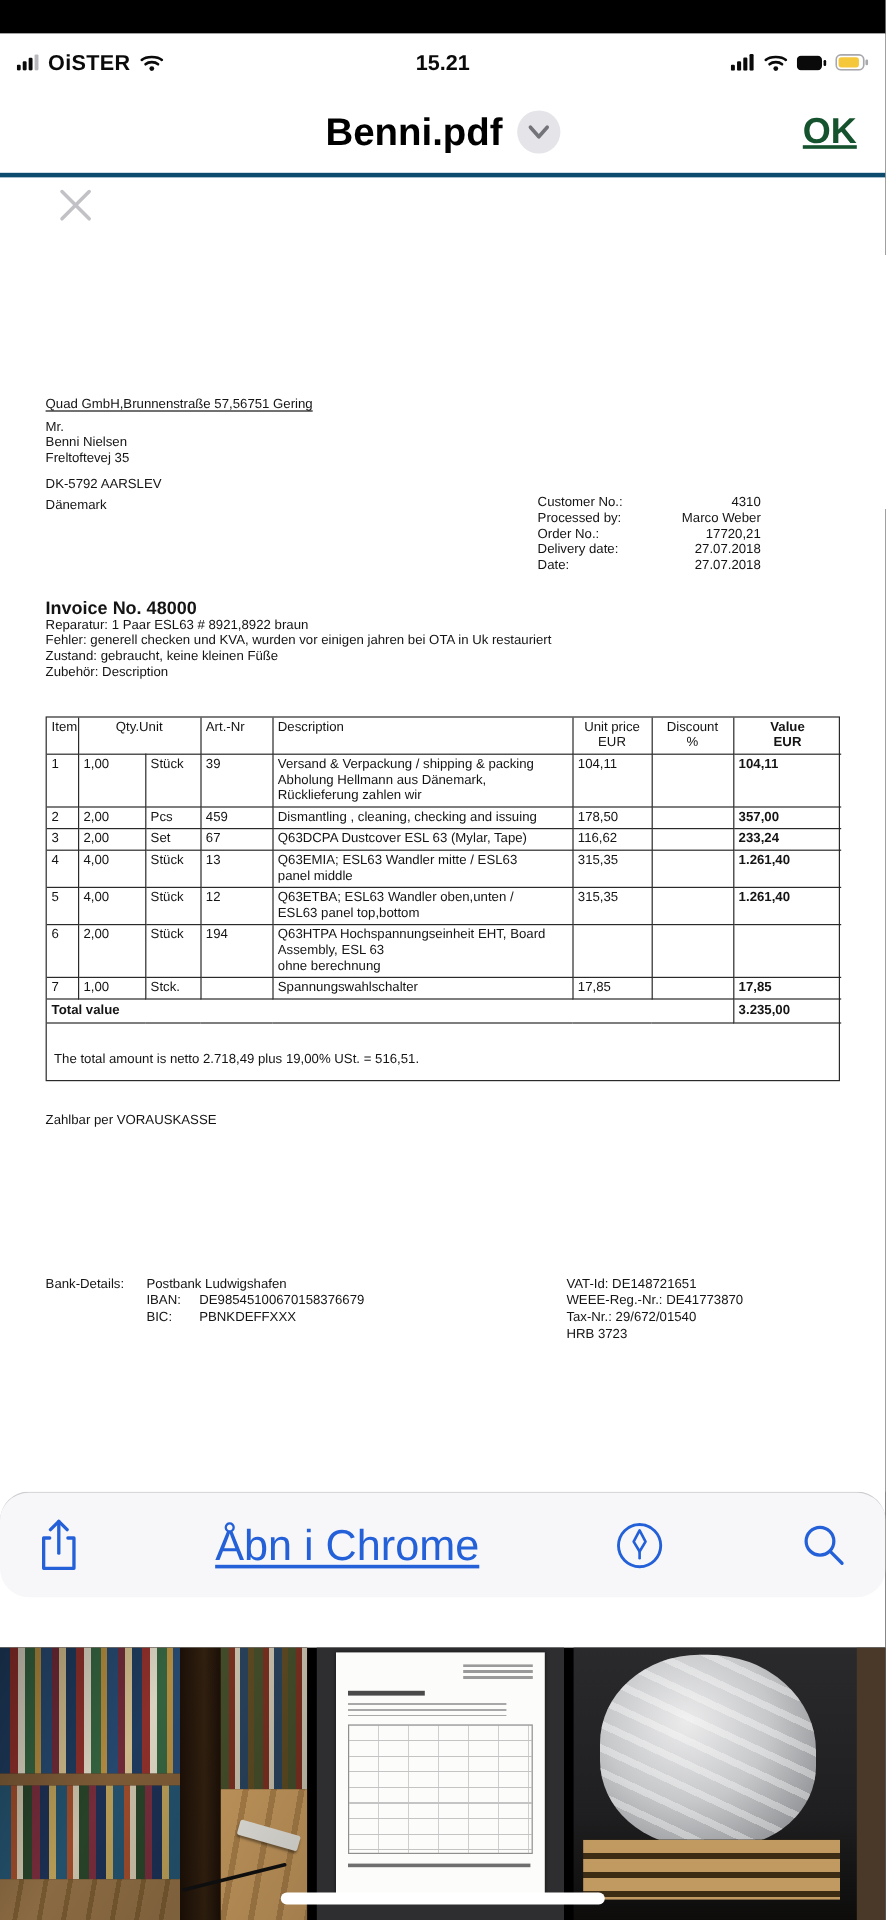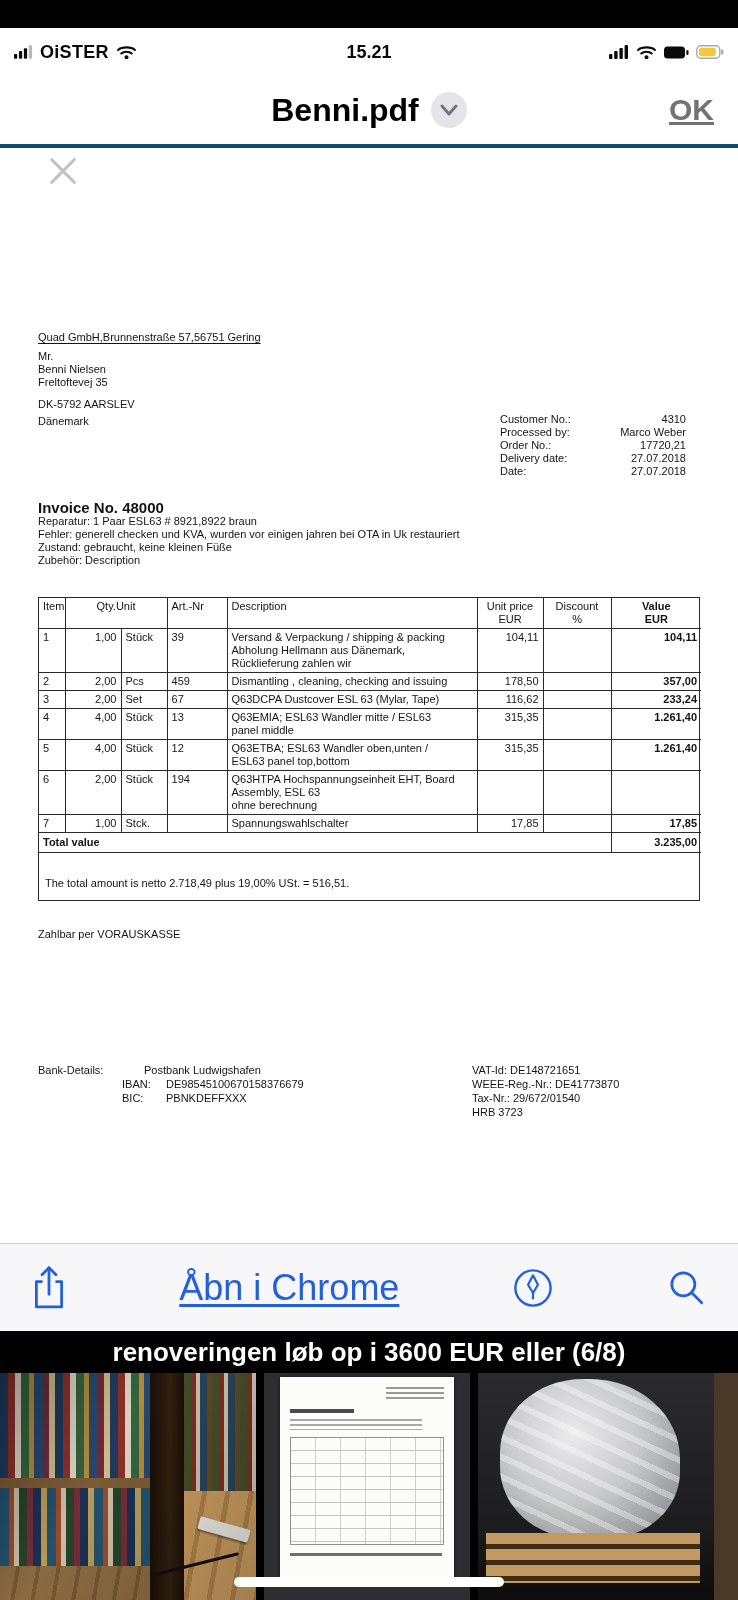--- a/index.html
+++ b/index.html
@@ -21,62 +21,62 @@
 
   
   .header { position:absolute; left:0; top:76px; width:738px; height:72px; background:#fff;
             border-bottom:4px solid #0c4a6e; display:flex; align-items:center; justify-content:center; }
   .title-wrap { display:flex; align-items:center; gap:12px; }
   .doc-title { font-size:32px; font-weight:700; color:#000; }
   .title-chevron { width:36px; height:36px; border:none; border-radius:50%; background:#e4e4e9;
                    display:flex; align-items:center; justify-content:center; cursor:pointer; }
   .ok-btn { position:absolute; right:24px; top:50%; transform:translateY(-50%);
             background:none; border:none; font-family:inherit; cursor:pointer;
-            font-size:30px; font-weight:700; color:#737373; text-decoration:underline; }
+            font-size:30px; font-weight:700; color:#14532d; text-decoration:underline; }
 
   
   .pdf-page { position:absolute; left:0; top:148px; width:738px; height:1095px; background:#fff;
               font-size:11px; line-height:13px; color:#141414; }
   .close-btn { position:absolute; left:46px; top:6px; background:none; border:none; cursor:pointer; }
 
   .addr { position:absolute; left:38px; top:183px; }
   .sender { text-decoration:underline; text-underline-offset:2px; margin-bottom:6px; }
   .gap { height:9px; } .gap-sm { height:4px; }
 
-  .meta { position:absolute; left:500px; top:265px; width:186px; }
+  .meta { position:absolute; left:448px; top:265px; width:186px; }
   .meta-row { display:flex; justify-content:space-between; line-height:13px; }
 
   .inv-title { position:absolute; left:38px; top:353px; font-size:15px; font-weight:700; }
   .intro { position:absolute; left:38px; top:367px; line-height:13px; }
 
   .inv-box { position:absolute; left:38px; top:449px; width:662px; border:1px solid #2a2a2a; }
   table.inv { border-collapse:collapse; width:100%; font-size:11px; line-height:13px; table-layout:fixed; }
   .inv th, .inv td { border-right:1px solid #2a2a2a; border-bottom:1px solid #2a2a2a;
                      padding:2px 4px; vertical-align:top; text-align:left; }
   .inv th { font-weight:400; white-space:pre-line; }
   .inv .center { text-align:center; }
-  .inv .num { text-align:right; }
+  .inv .num { }
   .inv .last { border-right:none;font-weight:bold; }
   .inv td.desc { white-space:pre-line; }
   .total-row td { font-weight:700; padding:3px 4px; }
   .netto { padding:24px 6px 10px; }
 
   .payment { position:absolute; left:38px; top:780px; }
 
   .bank { position:absolute; left:38px; top:915px; line-height:14px; }
-  .bank-l1 { display:inline-block; width:106px; }
+  .bank-l1 { display:inline-block; width:84px; }
   .bank-indent { padding-left:84px; }
   .bank-l2 { display:inline-block; width:44px; }
 
   .tax { position:absolute; left:472px; top:915px; line-height:14px; }
 
   
   .toolbar { position:absolute; left:0; top:1243px; width:738px; height:88px; background:#f7f7f9;
              border-top:1px solid #cdcdd1; display:flex; align-items:center;
-             justify-content:space-between; padding:0 30px; }
+             justify-content:space-between; padding:0 30px;border-radius:24px; }
   .open-link { background:none; border:none; font-family:inherit; cursor:pointer;
                font-size:36px; font-weight:500; color:#2461d9; text-decoration:underline; text-underline-offset:4px; }
   .tb-btn { background:none; border:none; cursor:pointer; display:flex; align-items:center; }
 
   
   .caption { position:absolute; left:0; top:1331px; width:738px; height:42px; background:#000;
              color:#fff; font-size:26px; font-weight:700; text-align:center; line-height:42px; }
 
   
   .photo-strip { position:absolute; left:0; top:1373px; width:738px; height:227px; background:#000; }
@@ -395,21 +395,20 @@
       </svg>
     </button>
     <button class="tb-btn">
       <svg width="42" height="42" viewBox="0 0 40 40" fill="none">
         <circle cx="16.5" cy="16.5" r="11" stroke="#2461d9" stroke-width="2.6"></circle>
         <path d="M25 25 L34 34" stroke="#2461d9" stroke-width="2.6" stroke-linecap="round"></path>
       </svg>
     </button>
   </div>
 
-  <div class="caption">renoveringen løb op i 3600 EUR eller (6/8)</div>
 
   <div class="photo-strip">
     <div class="ph ph1">
       <div class="books-top"></div>
       <div class="shelf"></div>
       <div class="books-bot"></div>
       <div class="floor-l"></div>
       <div class="post"></div>
       <div class="books-right"></div>
       <div class="floor-r"></div>

